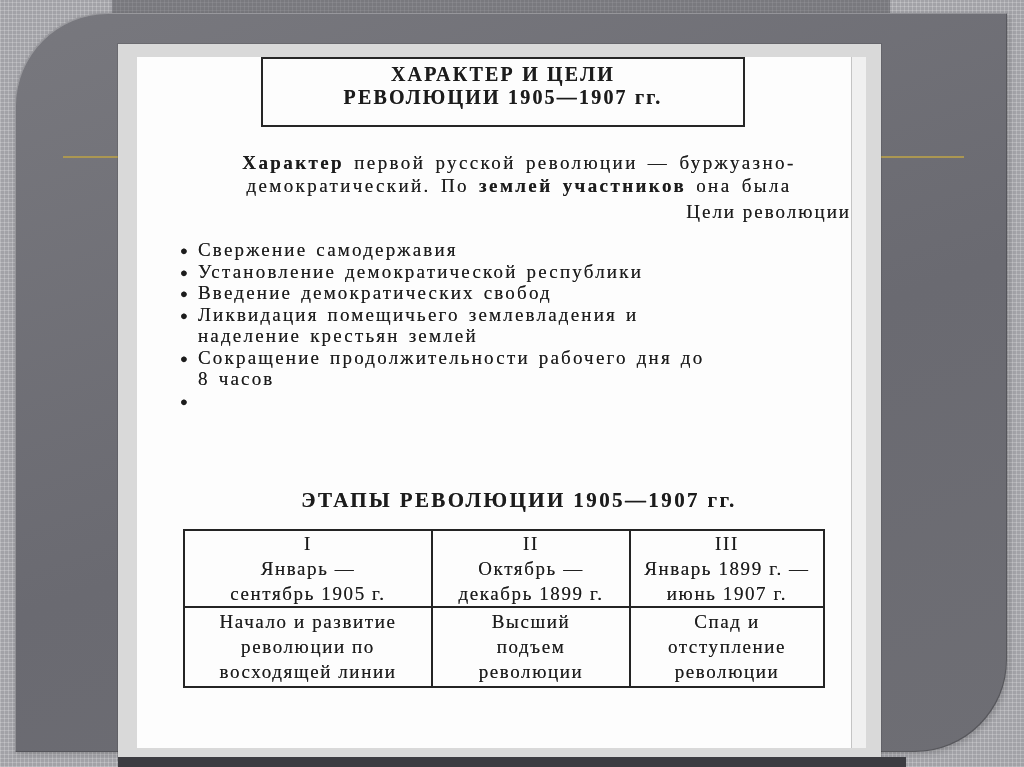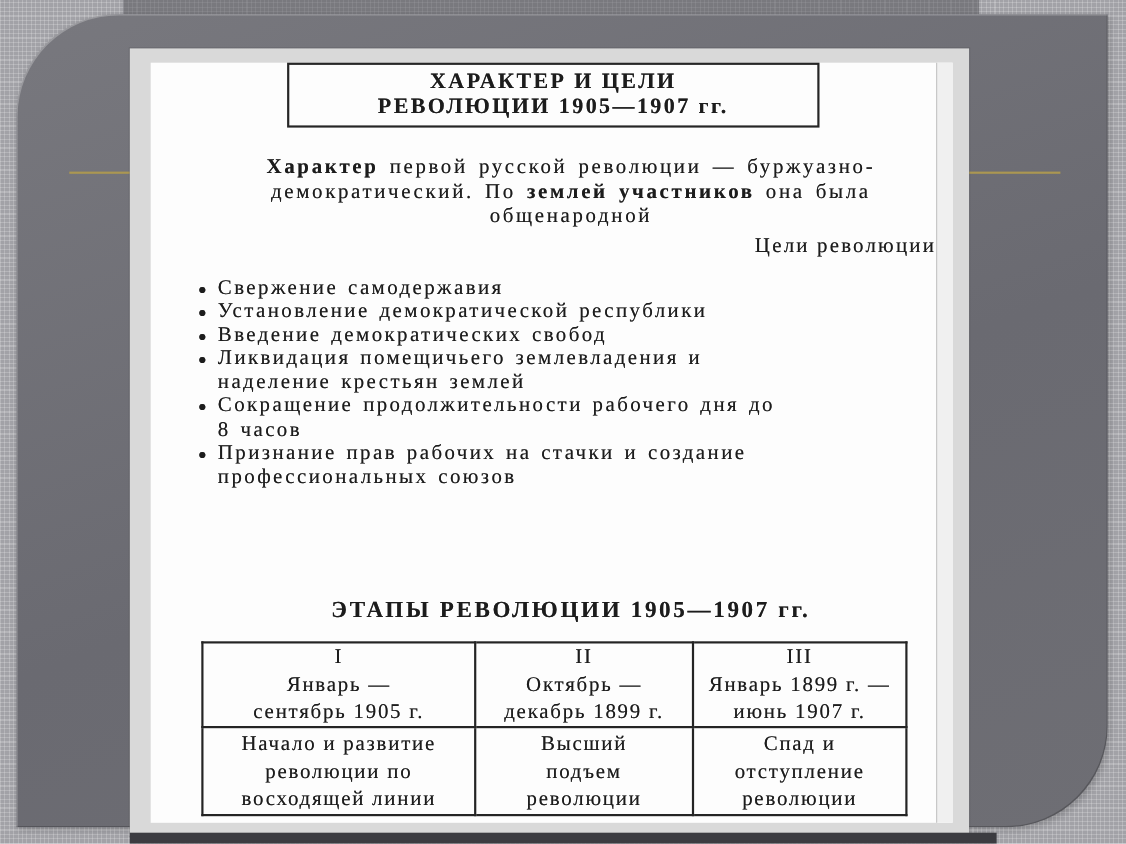--- a/index.html
+++ b/index.html
@@ -24,21 +24,21 @@
   .doc{
     position:absolute;left:118px;top:44px;width:763px;height:716px;
     background:#d9d9d9;box-shadow:0 0 0 1px rgba(0,0,0,.10);
   }
   .page{position:absolute;left:19px;top:13px;width:729px;height:691px;background:#fdfdfd;}
   .page-edge-strip{position:absolute;top:0;right:0;width:14px;height:100%;background:#f0f0f0;border-left:1px solid #c4c4c4;}
   .content{position:absolute;left:50px;top:0;width:664px;color:#1c1c1c;text-shadow:0 0 0.5px rgba(25,25,25,.65);}
   .title-box{
     width:480px;margin-left:74px;border:2px solid #262626;
     text-align:center;font-weight:bold;font-size:20px;line-height:23px;
-    letter-spacing:2.2px;padding:4px 0 5px;
+    letter-spacing:2.2px;padding:4px 0 16px;
   }
   .intro{margin-top:25px;text-align:center;font-size:19px;line-height:22.5px;letter-spacing:2.4px;word-spacing:3px;}
   .intro b{letter-spacing:2.4px;text-align:center;}
   .goals-h{margin-top:4px;text-align:right;font-weight:normal;font-size:19px;line-height:22px;letter-spacing:2px;}
   ul.goals{list-style:none;margin:16px 0 0 -10px;padding:0;width:660px;font-size:19px;line-height:21.5px;letter-spacing:2.2px;word-spacing:2px;}
   ul.goals li{position:relative;padding-left:21px;}
   .dot{position:absolute;left:3px;top:1px;font-size:13px;}
   .li-text{white-space:pre-line;}
   .stages-h{margin-top:99px;text-align:center;font-weight:bold;font-size:21px;line-height:23px;letter-spacing:2.4px;}
   table.stages{margin:17px 0 0 -4px;border-collapse:collapse;table-layout:fixed;width:640px;font-size:19px;letter-spacing:1.6px;color:#1c1c1c;}
@@ -62,35 +62,33 @@
     <div class="content">
 
       <div class="title-box">
         <div>ХАРАКТЕР И ЦЕЛИ</div>
         <div>РЕВОЛЮЦИИ 1905—1907 гг.</div>
       </div>
 
       <div class="intro">
         <div><b>Характер</b><span> первой русской революции — буржуазно-</span></div>
         <div><span>демократический. По </span><b>землей участников</b><span> она была</span></div>
-        <div>общенародной</div>
       </div>
 
       <div class="goals-h">Цели революции</div>
 
       <ul class="goals">
         <li><span class="dot">●</span><span class="li-text">Свержение самодержавия</span></li>
         <li><span class="dot">●</span><span class="li-text">Установление демократической республики</span></li>
         <li><span class="dot">●</span><span class="li-text">Введение демократических свобод</span></li>
         <li><span class="dot">●</span><span class="li-text">Ликвидация помещичьего землевладения и
 наделение крестьян землей</span></li>
         <li><span class="dot">●</span><span class="li-text">Сокращение продолжительности рабочего дня до
 8 часов</span></li>
-        <li><span class="dot">●</span><span class="li-text">Признание прав рабочих на стачки и создание
-профессиональных союзов</span></li>
+        <li><span class="dot">●</span></li>
       </ul>
 
       <div class="stages-h">ЭТАПЫ РЕВОЛЮЦИИ 1905—1907 гг.</div>
 
       <table class="stages">
         <colgroup>
             <col class="c1">
             <col class="c2">
             <col class="c3">
           </colgroup>

